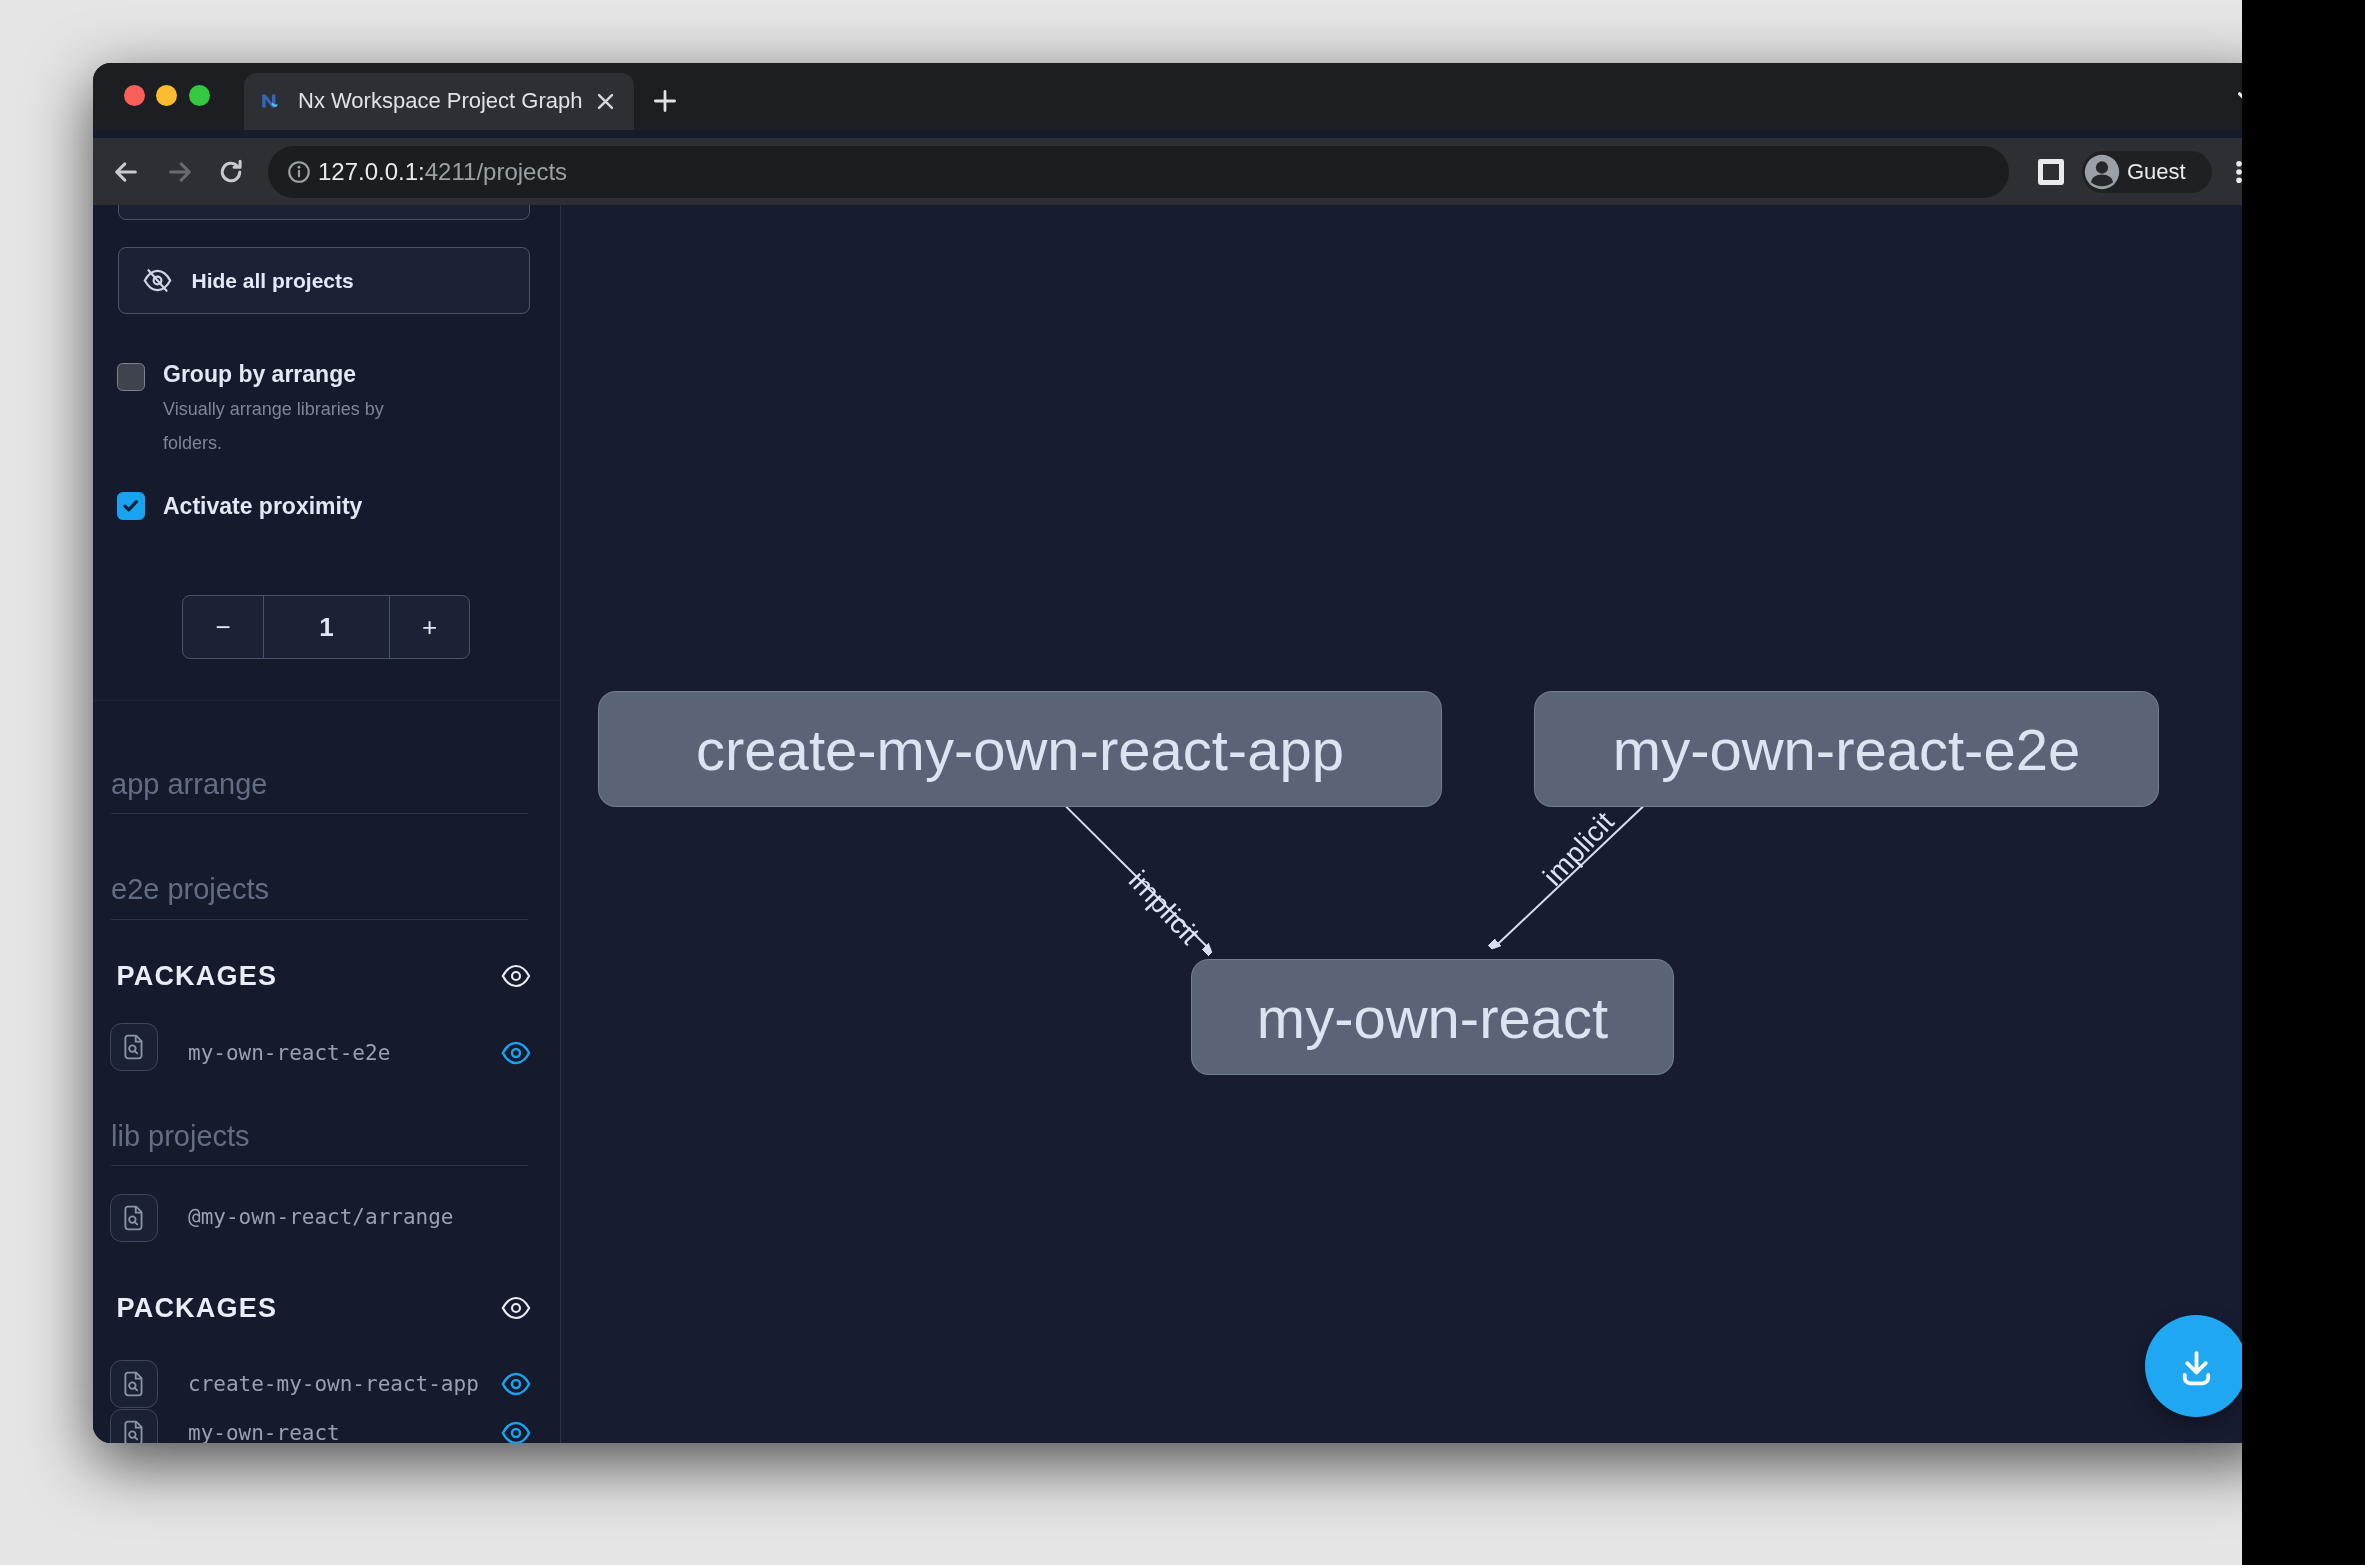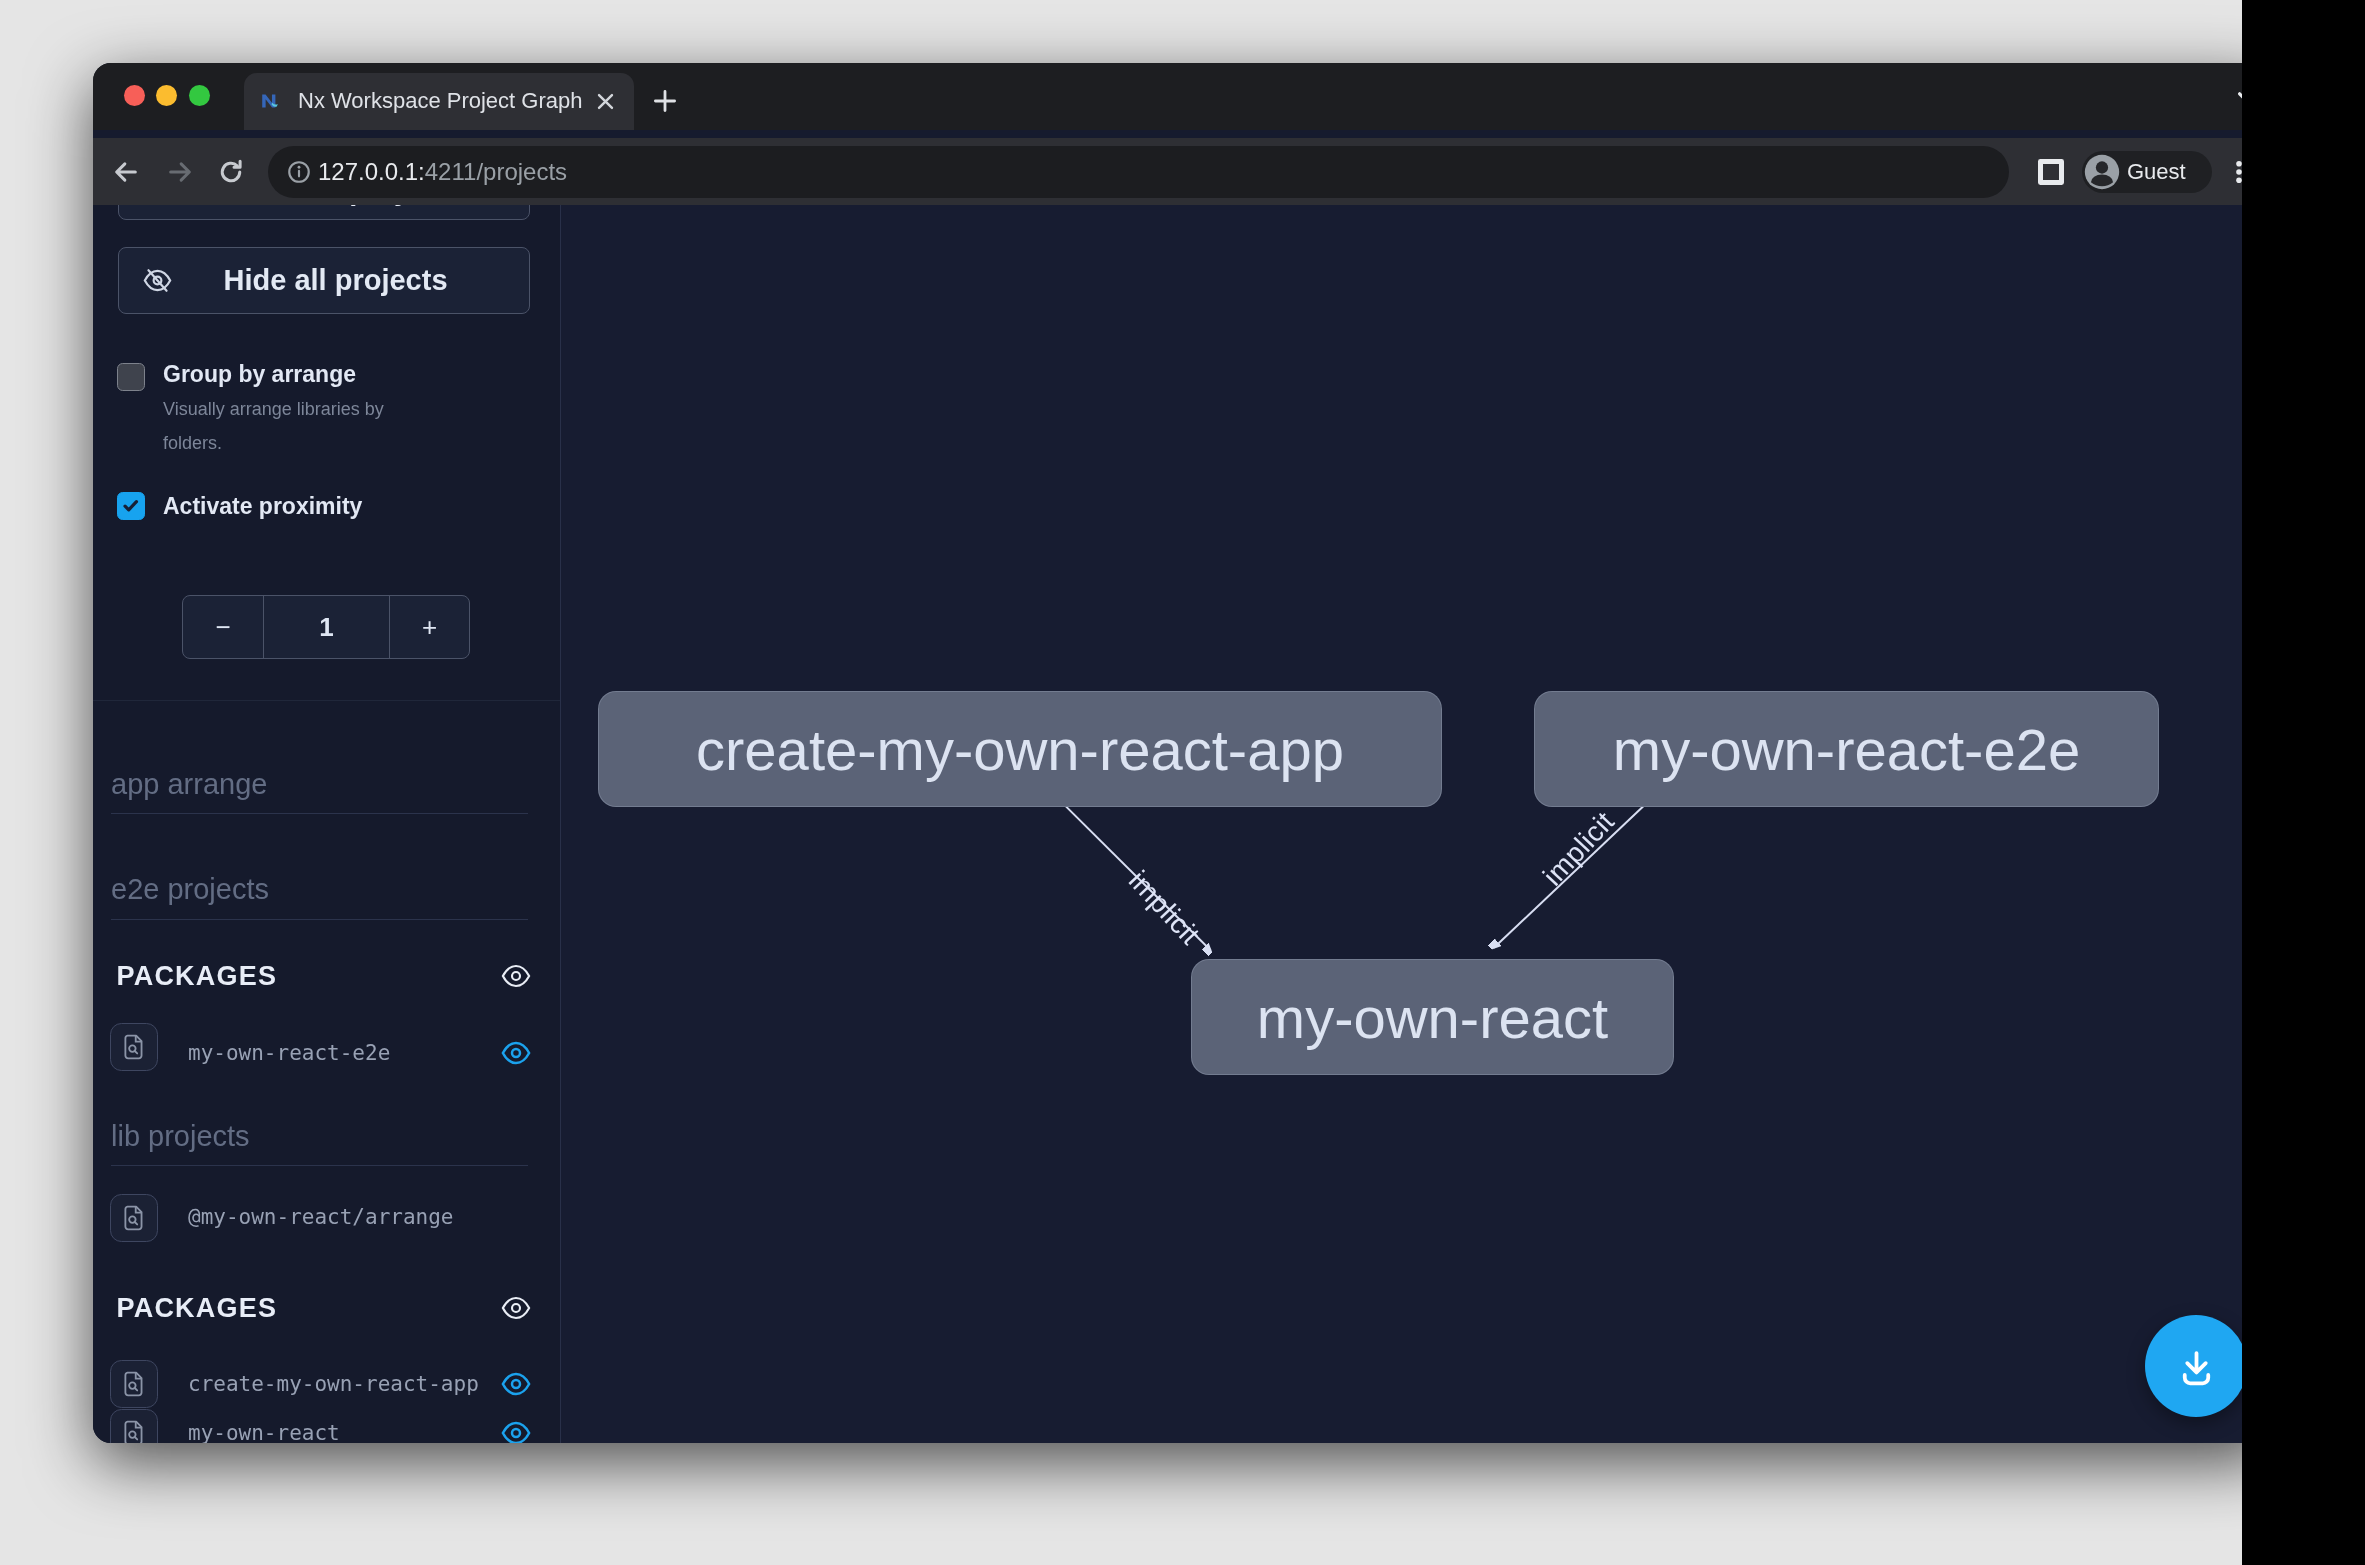--- a/index.html
+++ b/index.html
@@ -22,21 +22,21 @@
   .urltext{position:absolute;left:50px;top:50%;transform:translateY(-50%);font-size:24px;white-space:nowrap;}
   .host{color:#e8eaed;} .path{color:#9aa0a6;}
   .guestpill{position:absolute;left:1989px;top:13px;width:130px;height:42px;border-radius:21px;
        background:#1f2023;}
   .guest-label{position:absolute;left:45px;top:50%;transform:translateY(-50%);color:#e8eaed;font-size:22px;}
   .splitsq{position:absolute;left:1945px;top:21px;width:16px;height:16px;border:5.7px solid #e8eaed;border-radius:2.4px;}
   
   .sidebar{position:absolute;left:0;top:134px;width:467px;height:1246px;background:#151a2c;
        border-right:1.6px solid #293049;z-index:2;}
   .sbtn{position:absolute;left:25px;width:410px;height:65px;border:1.6px solid #4b5368;border-radius:8px;
-       background:#1b2236;display:flex;align-items:center;color:#e3e9f4;font-size:29px;font-weight:600;gap:32px;}
+       background:#1b2236;display:flex;align-items:center;color:#e3e9f4;font-size:21px;font-weight:600;}
   .sbtn .ico{margin-left:24px;margin-right:19.5px;display:flex;}
   .cb{position:absolute;left:23.5px;width:26px;height:26px;border-radius:5.7px;background:#3f434d;
       border:1.6px solid #7d828c;display:flex;align-items:center;justify-content:center;}
   .cb svg{display:none;}
   .cb.checked{background:#17a3ef;border-color:#17a3ef;}
   .cb.checked svg{display:block;}
   .cb-label{position:absolute;left:70px;transform:translateY(-50%);color:#e2e8f4;font-size:23px;font-weight:700;white-space:nowrap;}
   .cb-desc{position:absolute;left:70px;width:385px;color:#7d8699;font-size:18px;line-height:34px;}
   .stepper{position:absolute;left:89px;top:398px;width:286px;height:62px;border:1.6px solid #4b5368;
       border-radius:8px;display:flex;background:#1b2236;color:#dfe6f3;}

